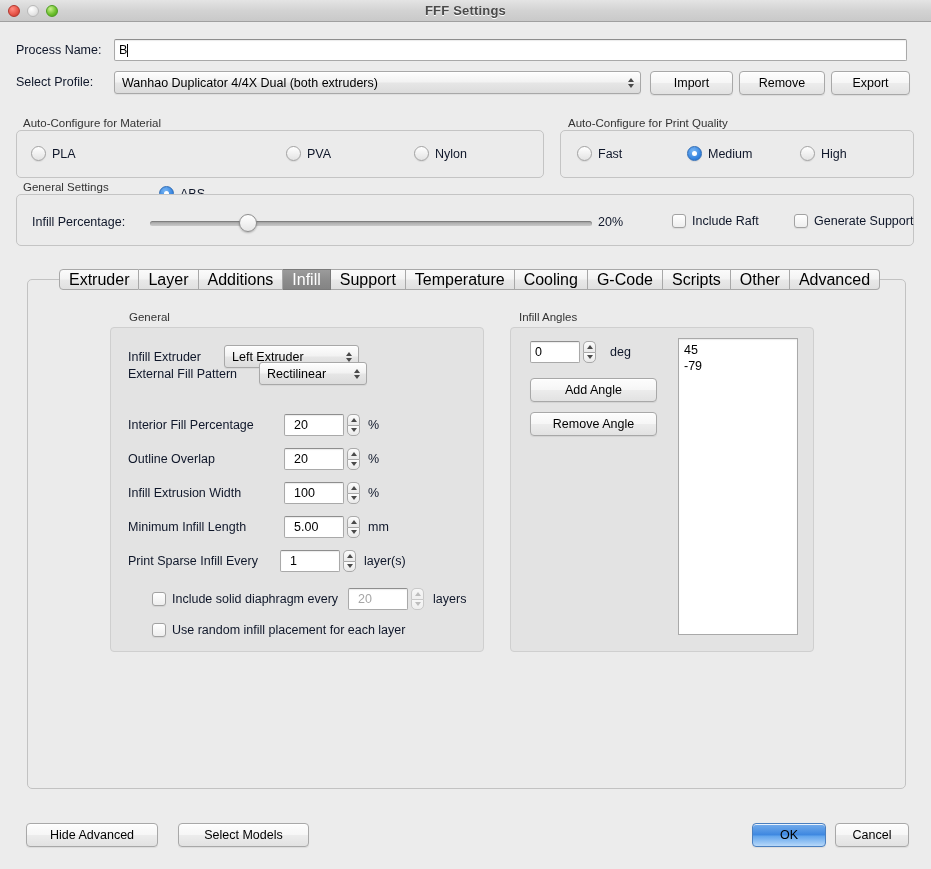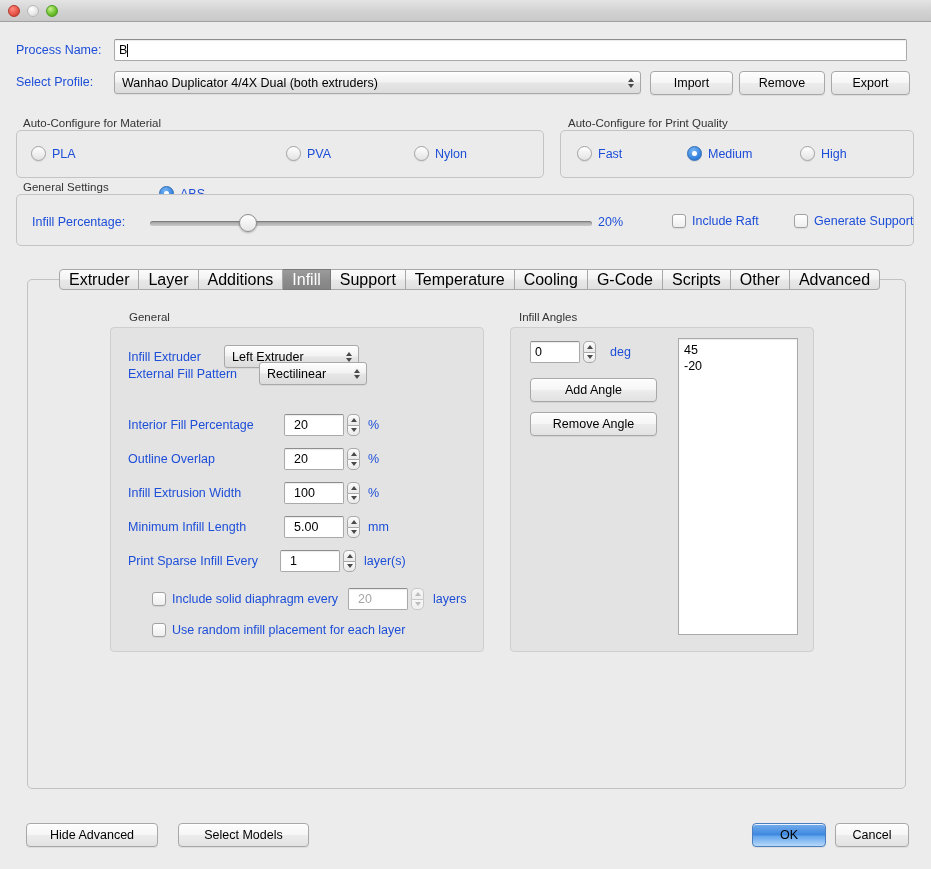--- a/index.html
+++ b/index.html
@@ -25,21 +25,21 @@
   .light{ width:12px; height:12px; border-radius:50%; }
   .light.close{ background:radial-gradient(circle at 35% 30%, #ff8b80 0%, #e8574a 55%, #c23228 100%); border:1px solid #b2352c; }
   .light.min{ background:radial-gradient(circle at 35% 30%, #ffffff 0%, #e8e8e8 55%, #cfcfcf 100%); border:1px solid #b8b8b8; }
   .light.zoom{ background:radial-gradient(circle at 35% 30%, #c8f08c 0%, #6fc12f 55%, #479b16 100%); border:1px solid #4d9c21; }
   .titletext{
     width:100%; text-align:center; font-size:13px; font-weight:bold;
     color:#4a4a4a; text-shadow:0 1px 0 #fff; letter-spacing:.2px;
   }
 
   
-  .lbl{ font-size:12.5px; color:#1d4ed8; white-space:nowrap; }
+  .lbl{ font-size:12.5px; color:#0f172a; white-space:nowrap; }
 
   .textfield{
     background:#fff;
     border:1px solid #a9a9a9;
     border-top-color:#8e8e8e;
     border-radius:2px;
     height:22px;
     display:flex; align-items:center;
     padding:0 4px;
     font-size:12.5px;
@@ -242,20 +242,21 @@
 </style>
 </head>
 <body>
 
 <div class="titlebar">
   <div class="lights">
     <span class="light close"></span>
     <span class="light min"></span>
     <span class="light zoom"></span>
   </div>
+  <div class="titletext">FFF Settings</div>
 </div>
 
 <div class="lbl" id="process-label">Process Name:</div>
 <div class="textfield" id="process-field">
   <span>B</span>
     <span class="caret"></span>
 </div>
 
 <div class="lbl" id="profile-label">Select Profile:</div>
 <div class="combo" id="profile-combo">
@@ -480,19 +481,19 @@
     <div class="d">
         <i class="dn"></i>
       </div>
   </span>
 </div>
 <div class="lbl" id="angle-deg">deg</div>
 <div class="btn" id="add-angle">Add Angle</div>
 <div class="btn" id="remove-angle">Remove Angle</div>
 <div id="angle-list">
   <div>45</div>
-  <div>-20</div>
+  <div>-79</div>
 </div>
 
 <div class="btn" id="hide-advanced">Hide Advanced</div>
 <div class="btn" id="select-models">Select Models</div>
 <div class="btn primary" id="ok-btn">OK</div>
 <div class="btn" id="cancel-btn">Cancel</div>
 
 </body></html>

